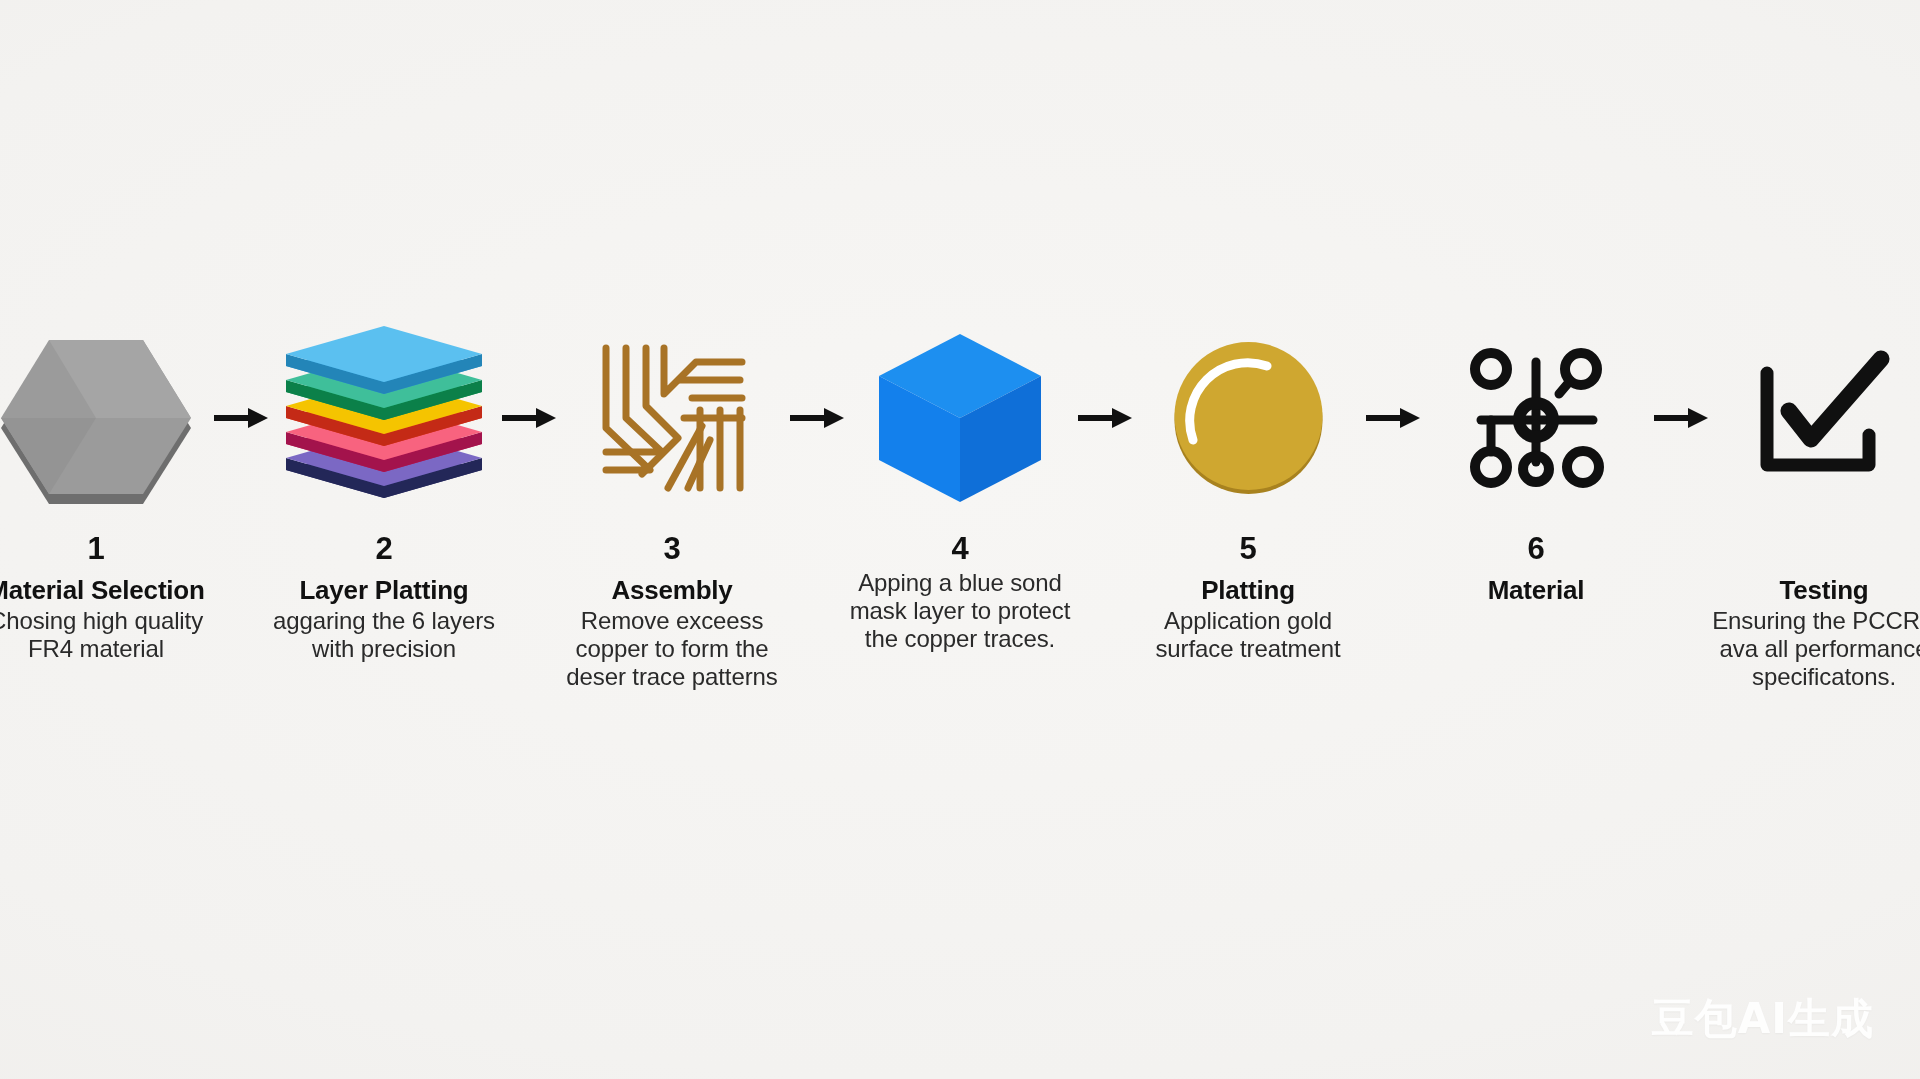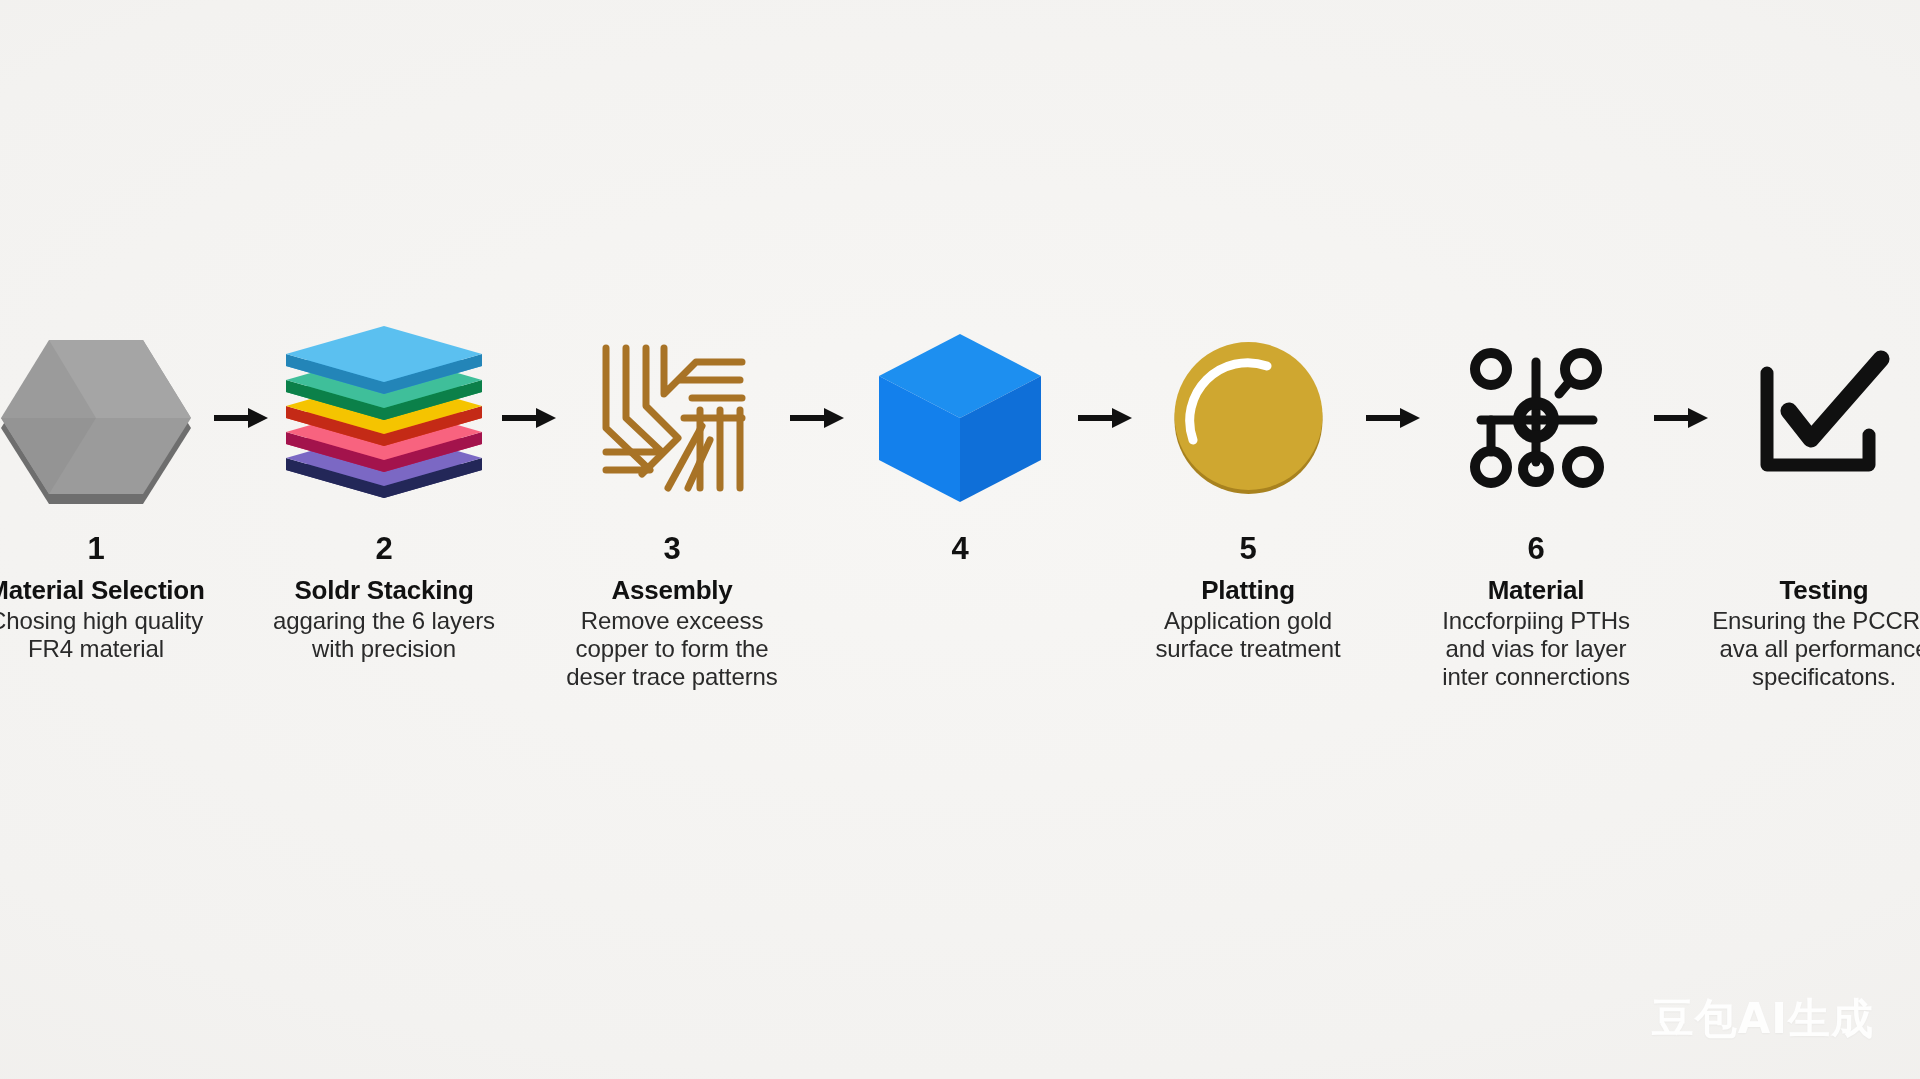--- a/index.html
+++ b/index.html
@@ -183,21 +183,21 @@
 
           <g>
             <polygon points="98,0 196,28 98,56 0,28" fill="#2e9bd4"></polygon>
             <polygon points="0,16 98,44 196,16 196,28 98,56 0,28" fill="#2385b8"></polygon>
             <polygon points="98,-12 196,16 98,44 0,16" fill="#5bc0f0"></polygon>
           </g>
         </svg>
       </div>
     </div>
     <div class="step-num">2</div>
-    <div class="step-title">Soldr Stacking</div>
+    <div class="step-title">Layer Platting</div>
     <div class="step-desc">aggaring the 6 layers with precision</div>
   </div>
 
   <div class="arrow">
     <svg width="56" height="24" viewBox="0 0 56 24">
       <line x1="2" y1="12" x2="38" y2="12" stroke="#111111" stroke-width="6"></line>
       <polygon points="36,2 56,12 36,22" fill="#111111"></polygon>
     </svg>
   </div>
 
@@ -238,20 +238,21 @@
     <div class="icon-box">
       <div class="cube-wrap">
         <svg width="162" height="168" viewBox="0 0 162 168">
           <polygon points="81,0 162,42 81,84 0,42" fill="#1d8ff0"></polygon>
           <polygon points="0,42 81,84 81,168 0,126" fill="#1380ec"></polygon>
           <polygon points="162,42 162,126 81,168 81,84" fill="#0f6fd8"></polygon>
         </svg>
       </div>
     </div>
     <div class="step-num">4</div>
+    <div class="step-desc">Apping a blue sond mask layer to protect the copper traces.</div>
   </div>
 
   <div class="arrow">
     <svg width="56" height="24" viewBox="0 0 56 24">
       <line x1="2" y1="12" x2="38" y2="12" stroke="#111111" stroke-width="6"></line>
       <polygon points="36,2 56,12 36,22" fill="#111111"></polygon>
     </svg>
   </div>
 
   <div class="step">
@@ -299,21 +300,20 @@
           <circle cx="30" cy="123" r="16" fill="none" stroke="#101010" stroke-width="10"></circle>
 
           <circle cx="75" cy="125" r="13" fill="none" stroke="#101010" stroke-width="10"></circle>
 
           <circle cx="122" cy="123" r="16" fill="none" stroke="#101010" stroke-width="10"></circle>
         </svg>
       </div>
     </div>
     <div class="step-num">6</div>
     <div class="step-title">Material</div>
-    <div class="step-desc">Inccforpiing PTHs and vias for layer inter connerctions</div>
   </div>
 
   <div class="arrow">
     <svg width="56" height="24" viewBox="0 0 56 24">
       <line x1="2" y1="12" x2="38" y2="12" stroke="#111111" stroke-width="6"></line>
       <polygon points="36,2 56,12 36,22" fill="#111111"></polygon>
     </svg>
   </div>
 
   <div class="step">

